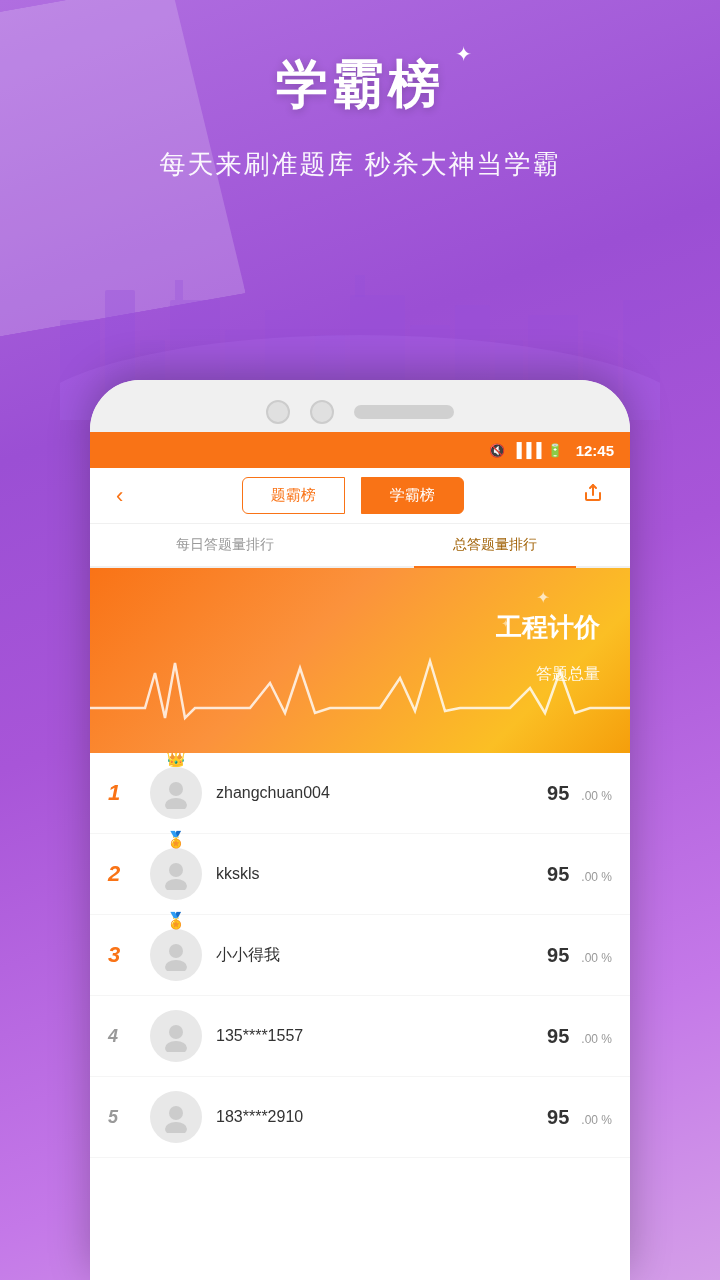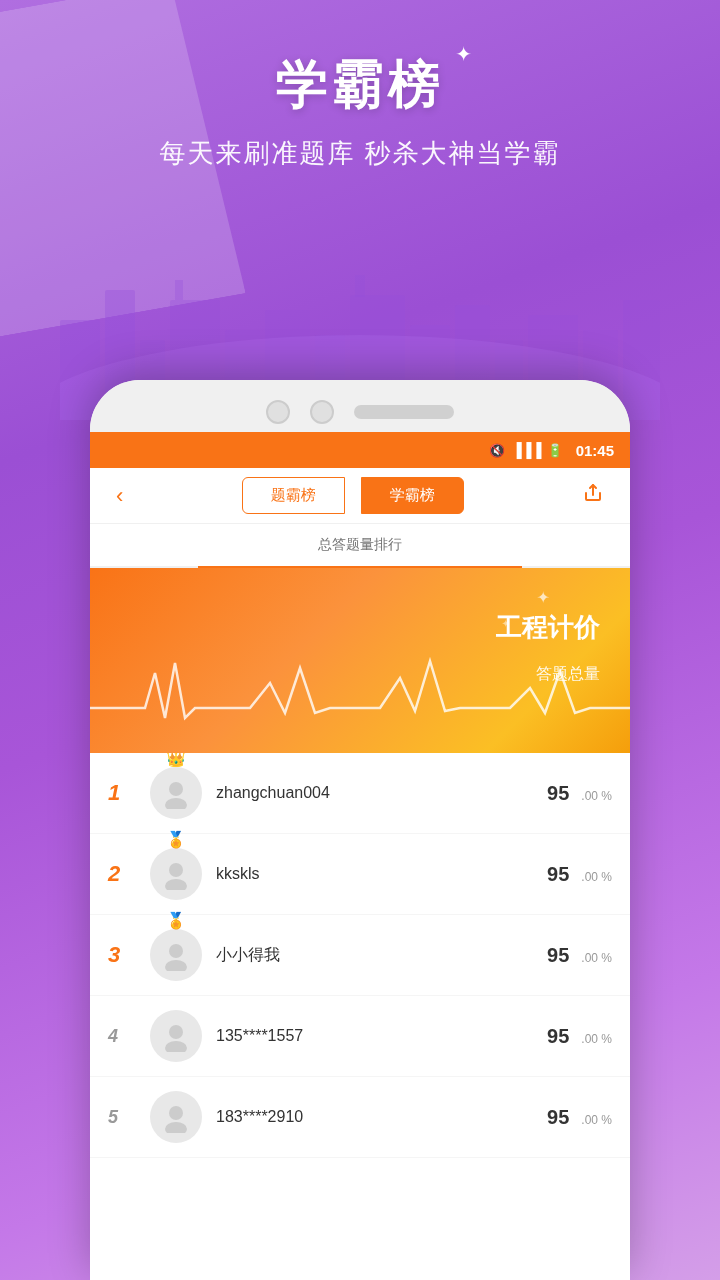--- a/index.html
+++ b/index.html
@@ -45,21 +45,21 @@
     .header-title {
       font-size: 52px;
       color: white;
       font-weight: bold;
       letter-spacing: 4px;
       text-shadow: 0 2px 8px rgba(0,0,0,0.2);
     }
     .header-subtitle {
       font-size: 26px;
       color: white;
-      margin-top: 16px;
+      margin-top: 27px;
       letter-spacing: 2px;
       opacity: 0.95;
     }
 
     
     .phone-wrapper {
       position: absolute;
       bottom: 0;
       left: 50%;
       transform: translateX(-50%);
@@ -184,21 +184,21 @@
     .sub-tab {
       flex: 1;
       text-align: center;
       padding: 12px 0;
       font-size: 14px;
       color: #999;
       cursor: pointer;
       position: relative;
     }
     .sub-tab.active {
-      color: #737373;
+      color: #a16207;
     }
     .sub-tab.active::after {
       content: '';
       position: absolute;
       bottom: -2px;
       left: 20%;
       right: 20%;
       height: 2px;
       background: #f97316;
     }
@@ -359,40 +359,41 @@
       <div class="phone-speaker"></div>
     </div>
 
     <div class="app-content">
 
       <div class="status-bar">
         <div class="status-icons">
           <span>🔇</span>
           <span style="font-size:14px;">▐▐▐</span>
           <span style="font-size:13px;">🔋</span>
-          <span class="status-time">01:45</span>
+          <span class="status-time">12:45</span>
         </div>
       </div>
 
       <div class="nav-bar">
         <div class="back-btn">‹</div>
         <div class="nav-tabs">
           <div class="nav-tab">题霸榜</div>
           <div class="nav-tab active">学霸榜</div>
         </div>
         <div class="share-btn">
           <svg width="22" height="22" viewBox="0 0 22 22" fill="none">
             <path d="M4 11v6a1 1 0 001 1h12a1 1 0 001-1v-6" stroke="#f97316" stroke-width="2" stroke-linecap="round"></path>
             <path d="M14 6l-3-3-3 3" stroke="#f97316" stroke-width="2" stroke-linecap="round" stroke-linejoin="round"></path>
             <line x1="11" y1="3" x2="11" y2="13" stroke="#f97316" stroke-width="2" stroke-linecap="round"></line>
           </svg>
         </div>
       </div>
 
       <div class="sub-tabs">
+        <div class="sub-tab">每日答题量排行</div>
         <div class="sub-tab active">总答题量排行</div>
       </div>
 
       <div class="banner">
 
 
         <svg class="ecg-line" height="80" viewBox="0 0 540 80" preserveAspectRatio="none">
           <polyline points="0,55 40,55 55,55 65,20 75,65 85,10 95,65 105,55 160,55 180,30 195,60 210,15 225,60 240,55 290,55 310,25 325,58 340,8 355,58 370,55 420,55 440,35 455,60 470,18 485,60 500,55 540,55" fill="none" stroke="rgba(255,255,255,0.8)" stroke-width="2.5"></polyline>
         </svg>
 

